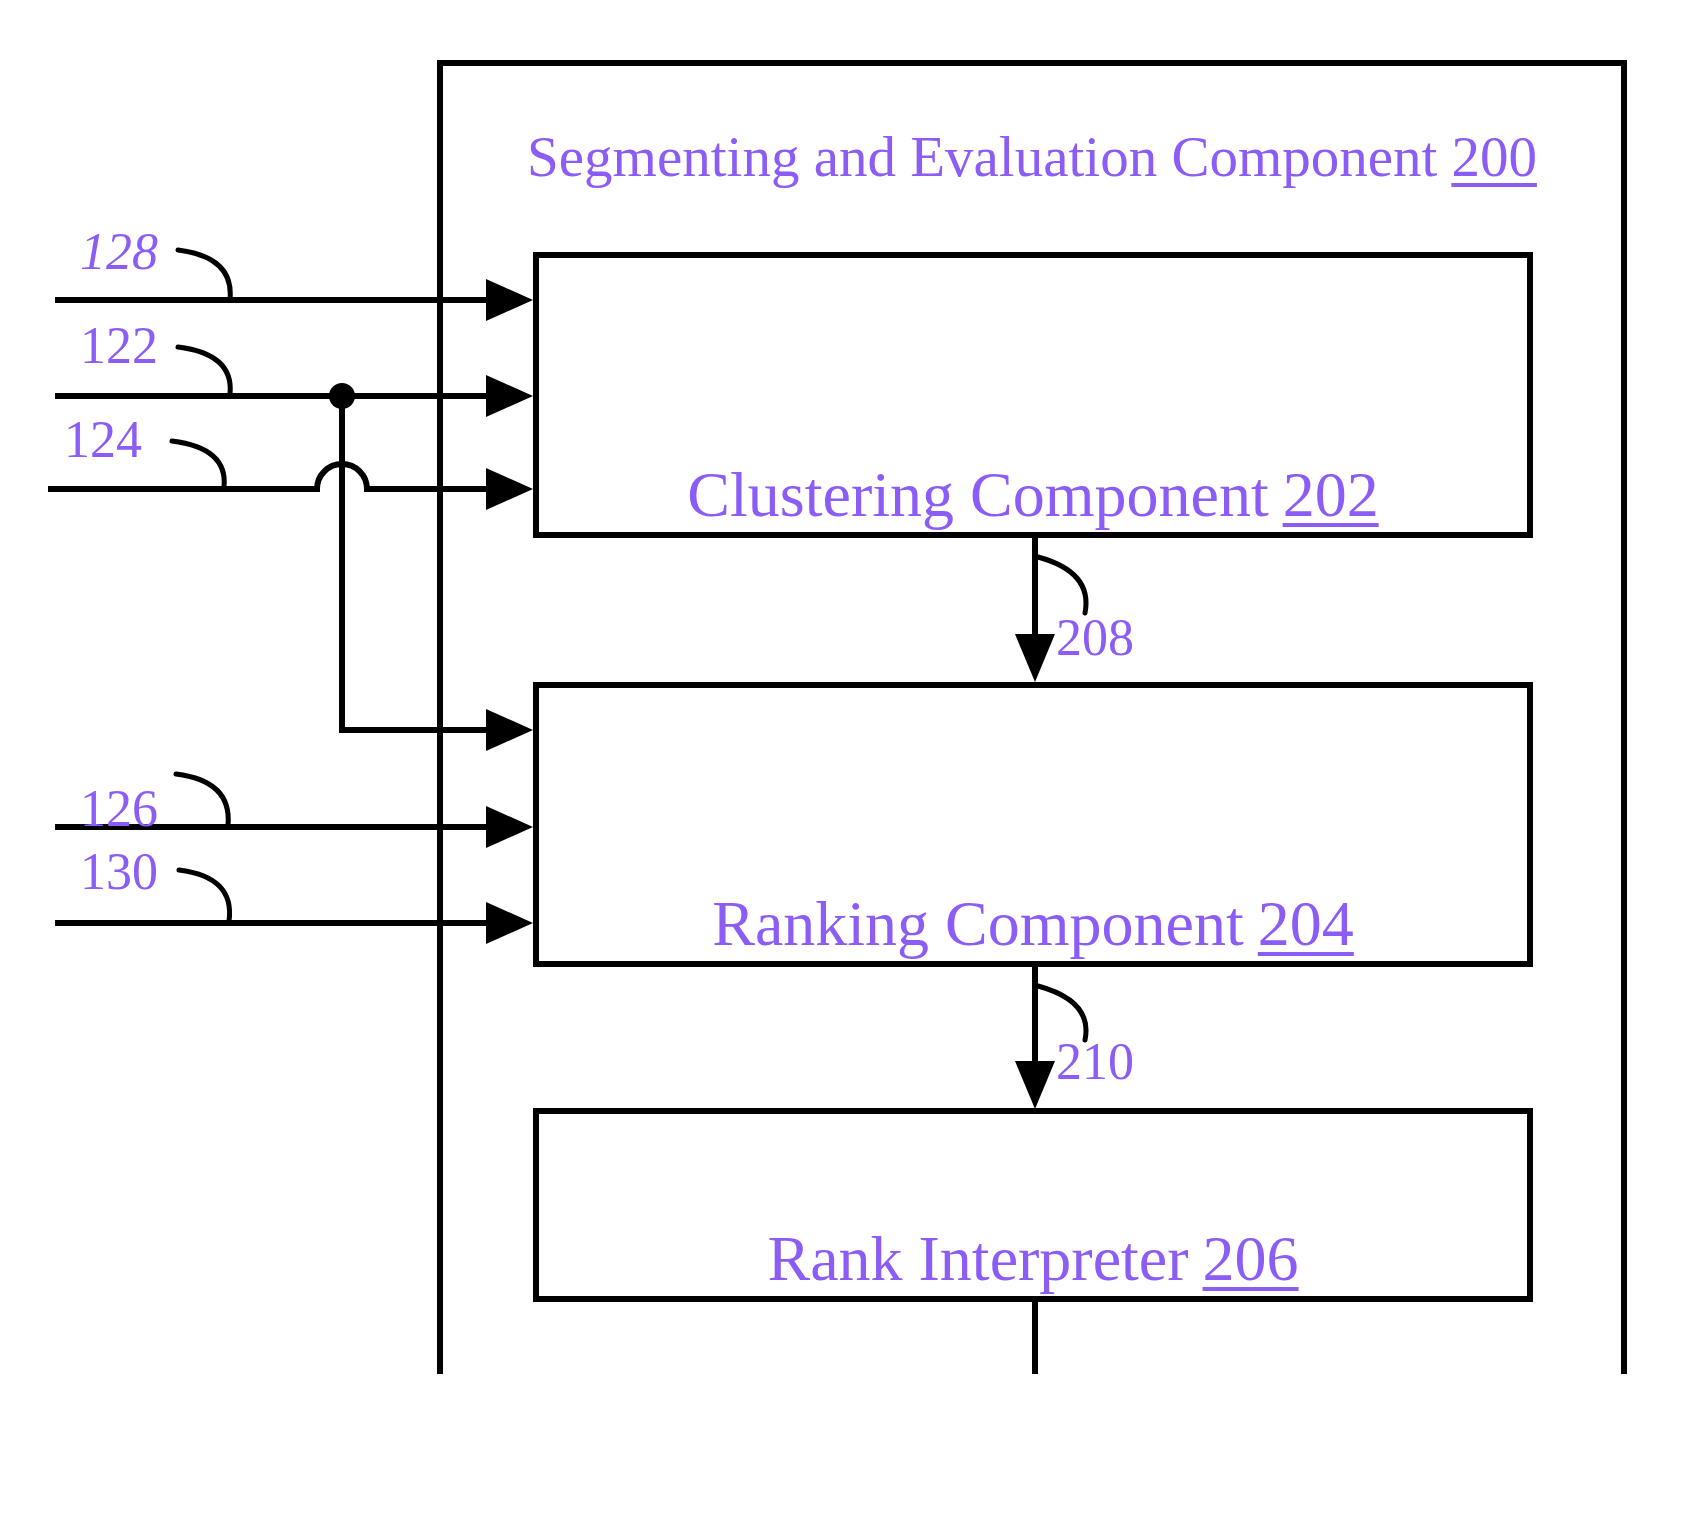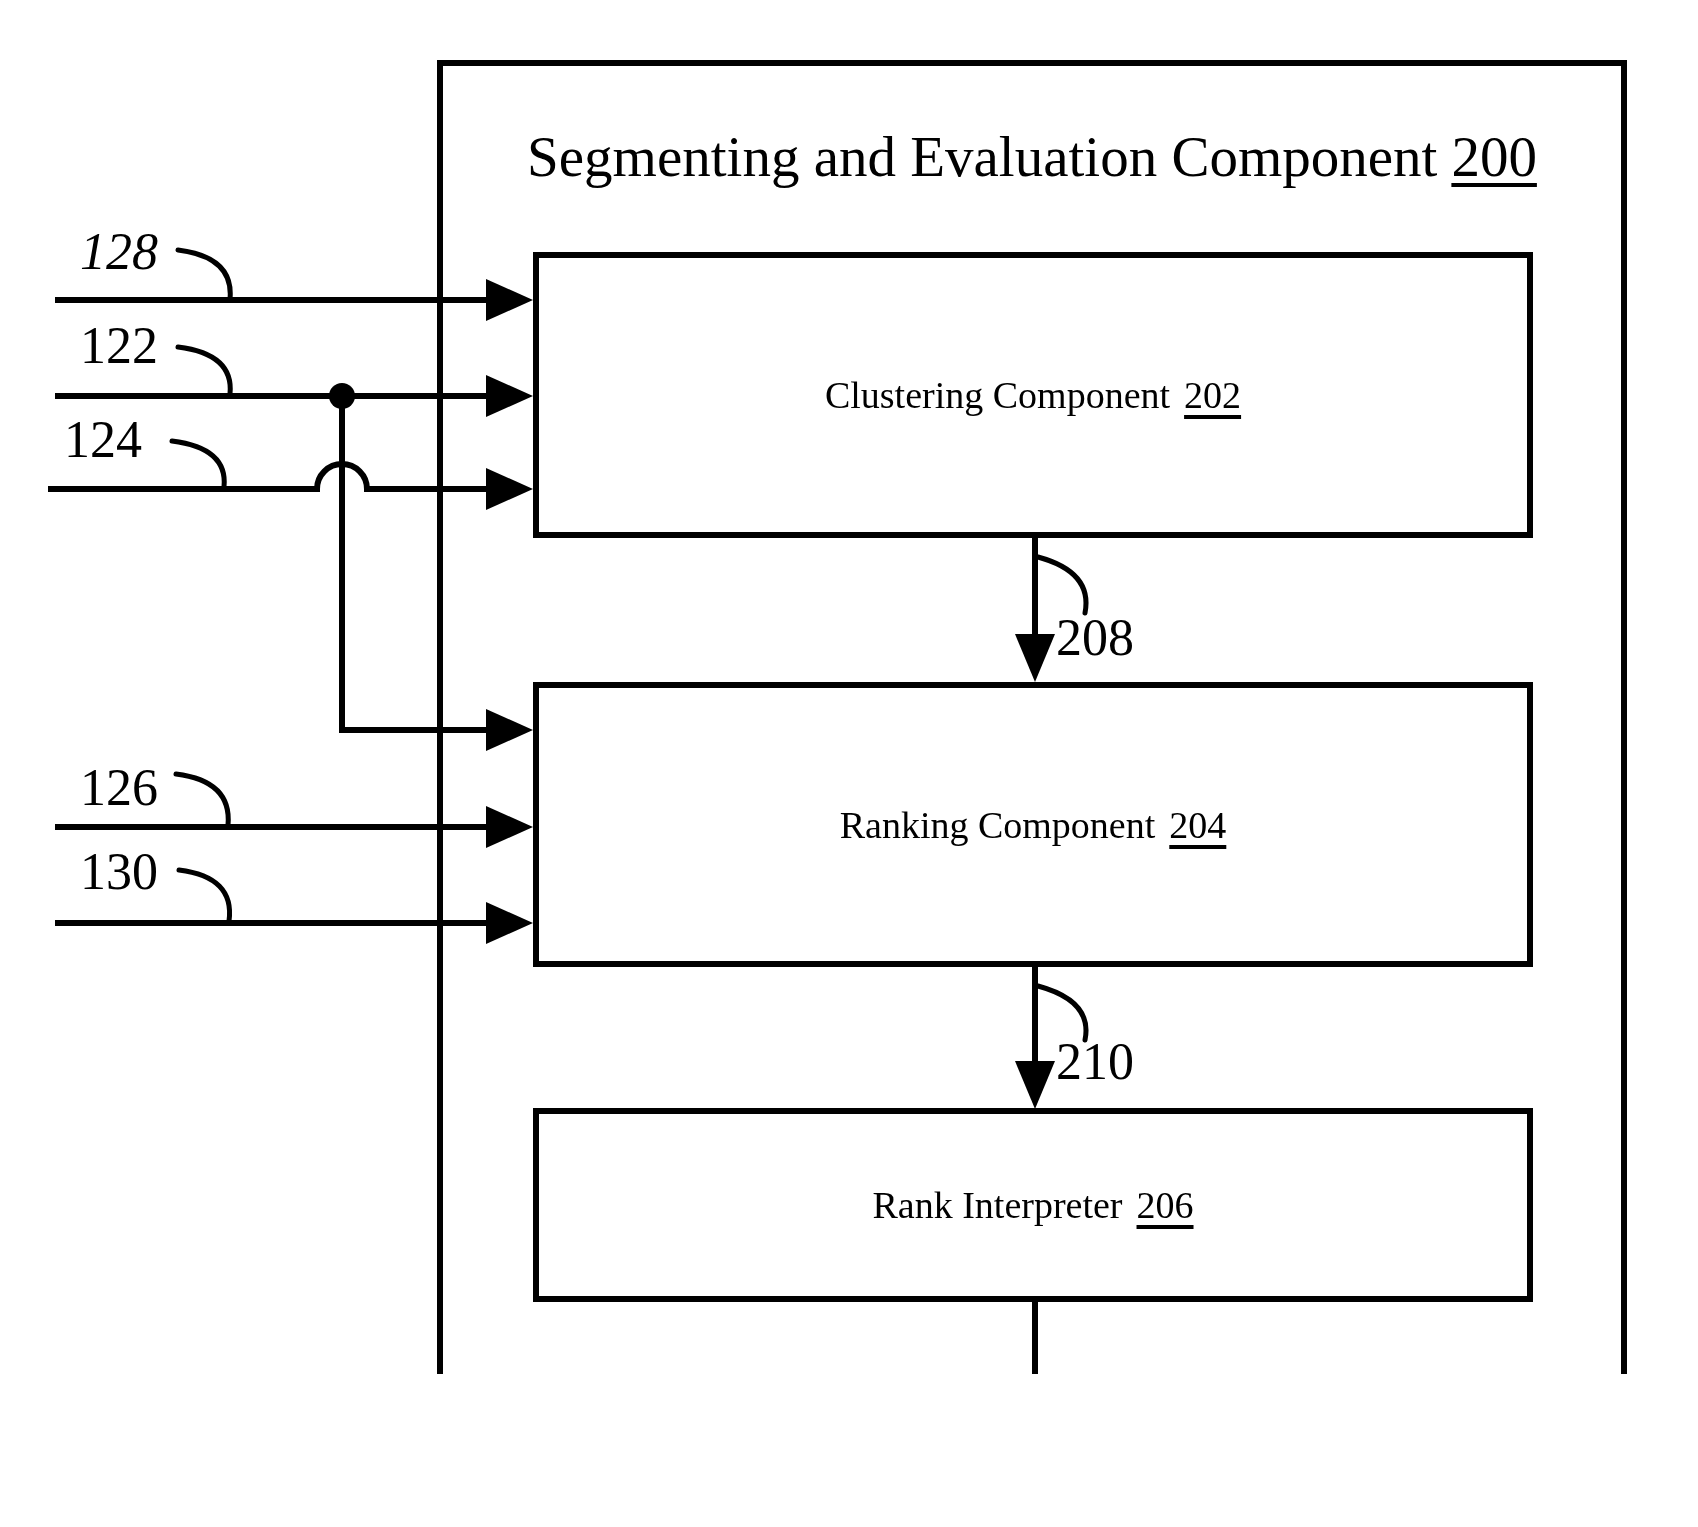--- a/index.html
+++ b/index.html
@@ -6,21 +6,21 @@
     margin: 0;
     padding: 0;
     background: #ffffff;
   }
   #figure {
     position: relative;
     width: 1698px;
     height: 1374px;
     background: #ffffff;
     font-family: "Liberation Serif", "DejaVu Serif", serif;
-    color: #000000;
+    color: #8b5cf6;
     overflow: hidden;
   }
   #connectors {
     position: absolute;
     left: 0; top: 0;
     width: 1698px;
     height: 1527px;
     pointer-events: none;
   }
   .outer-box {
@@ -44,44 +44,44 @@
     white-space: nowrap;
   }
   .inner-box {
     position: absolute;
     left: 533px;
     width: 1000px;
     border: 6px solid #000000;
     box-sizing: border-box;
     background: #ffffff;
     display: flex;
-    align-items: center;
+    align-items: flex-end;
     justify-content: center;
-    font-size: 38px;
+    font-size: 64px;
     white-space: nowrap;
   }
   .box-clustering { top: 252px; height: 286px; }
   .box-ranking    { top: 682px; height: 285px; }
   .box-interpreter{ top: 1108px; height: 194px; }
   .ref {
     text-decoration: underline;
     text-decoration-thickness: 4px;
     text-underline-offset: 7px;
     margin-left: 14px;
   }
   .num-label {
     position: absolute;
     font-size: 52px;
     line-height: 1;
     white-space: nowrap;
   }
   .lbl-128 { left: 80px;  top: 226px; font-style: italic; }
   .lbl-122 { left: 80px;  top: 320px; text-align: center; }
   .lbl-124 { left: 64px;  top: 414px; }
-  .lbl-126 { left: 80px;  top: 762px; }
+  .lbl-126 { left: 80px;  top: 783px; }
   .lbl-130 { left: 80px;  top: 846px; }
   .lbl-208 { left: 1056px; top: 612px; font-family: Liberation Serif, serif; }
   .lbl-210 { left: 1056px; top: 1036px; }
   .lbl-132 { left: 900px;  top: 1458px; font-size: 54px; margin-top: 8px; }
 </style>
 </head>
 <body>
 
 <div id="figure">
 

